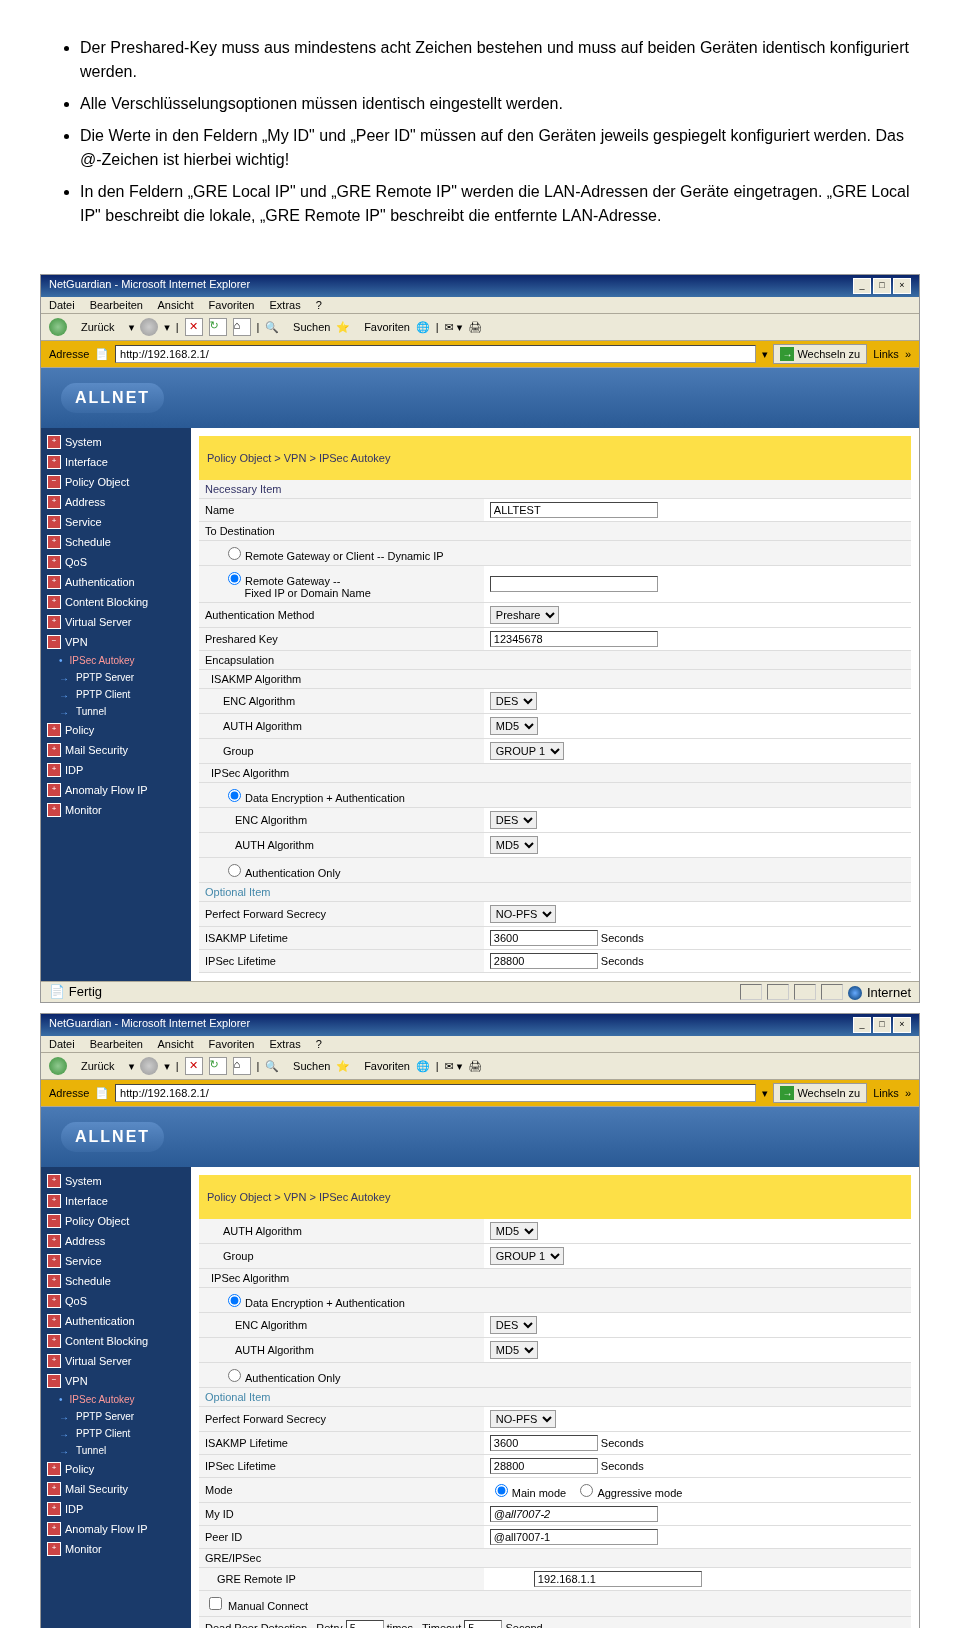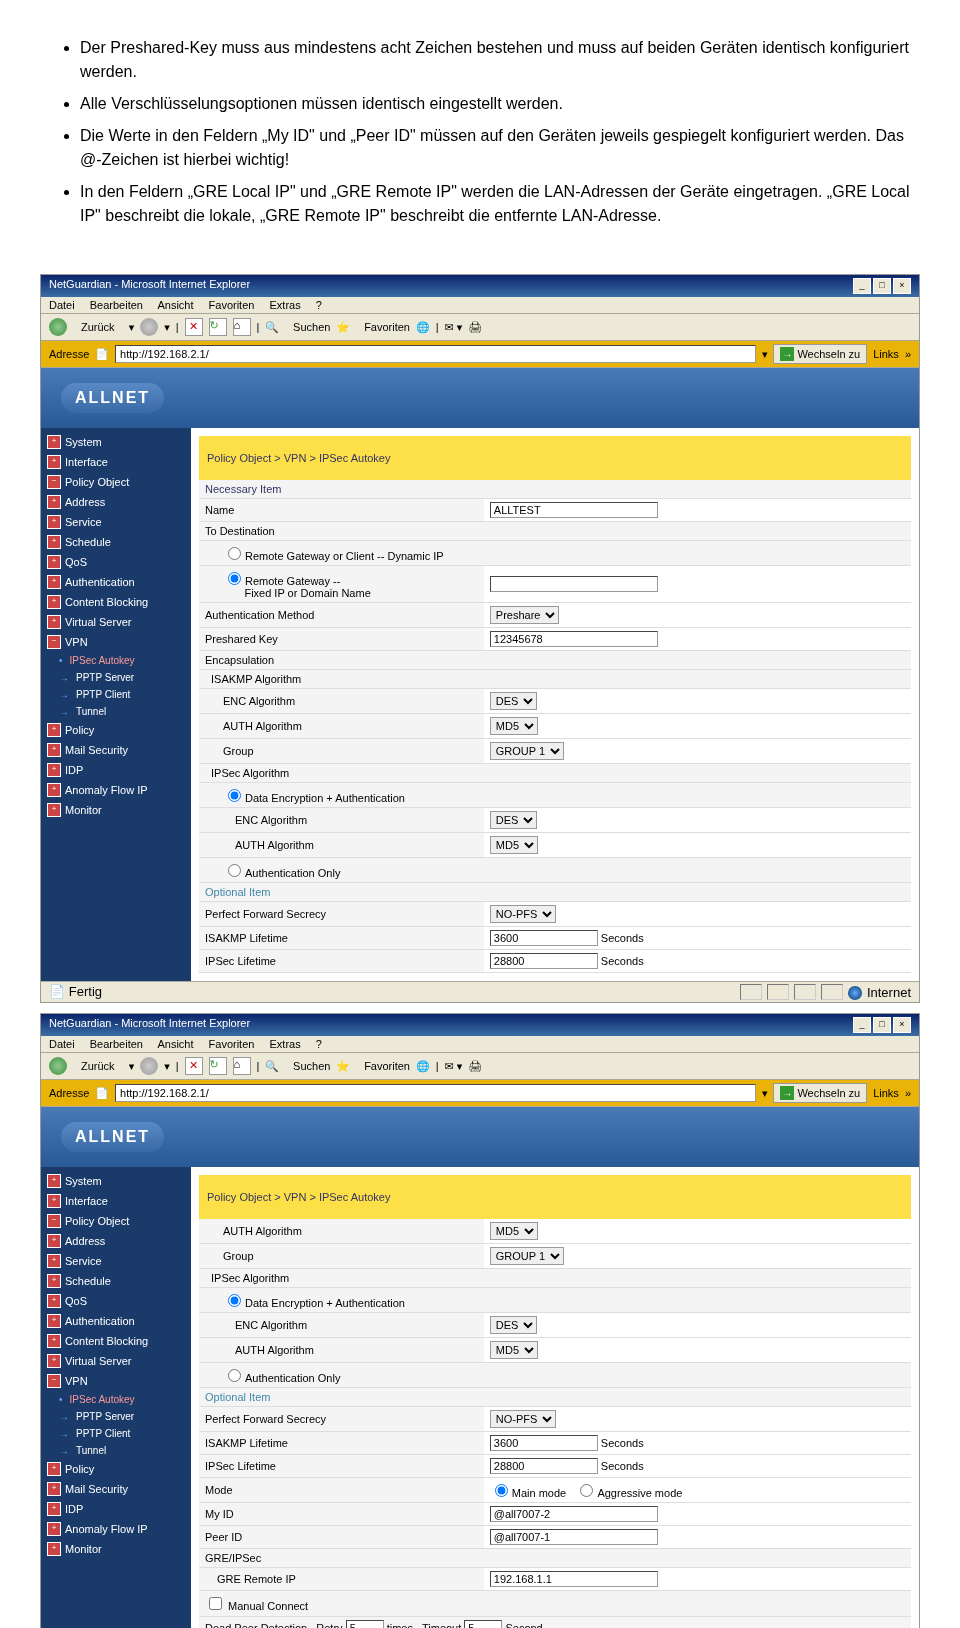--- a/index.html
+++ b/index.html
@@ -467,32 +467,32 @@
 <tr>
               <td>IPSec Lifetime</td>
               <td><input class="txt-input" style="width: 100px;" value="28800"> <span>Seconds</span></td>
             </tr>
 <tr>
               <td>Mode</td>
               <td><input type="radio" class="radio" checked="" style=""><span>Main mode</span> &nbsp; <input type="radio" class="radio" style=""><span>Aggressive mode</span></td>
             </tr>
 <tr>
               <td>My ID</td>
-              <td><input class="txt-input" style="width: 160px;" value="@all7007-2"></td>
+              <td><input class="txt-input" style="width: 160px; font-style: italic;" value="@all7007-2"></td>
             </tr>
 <tr>
               <td>Peer ID</td>
               <td><input class="txt-input" style="width: 160px;" value="@all7007-1"></td>
             </tr>
 <tr>
               <td colspan="2">GRE/IPSec</td>
             </tr>
 <tr>
               <td style="padding-left:18px">GRE Remote IP</td>
-              <td><input class="txt-input" style="width: 160px;" value="192.168.1.1"></td>
+              <td><input class="txt-input" style="width: 160px; margin-left: 44px;" value="192.168.1.1"></td>
             </tr>
 <tr>
               <td colspan="2"><input type="checkbox" style=""> <span>Manual Connect</span></td>
             </tr>
 <tr>
               <td colspan="2"><span>Dead Peer Detection</span> &nbsp; <span>Retry</span> <input class="txt-input" style="width: 30px;" value="5"> <span>times</span> &nbsp; <span>Timeout</span> <input class="txt-input" style="width: 30px;" value="5"> <span>Second</span></td>
             </tr>
 </tbody>
         </table>
 <button class="cancel-btn">Cancel</button>

